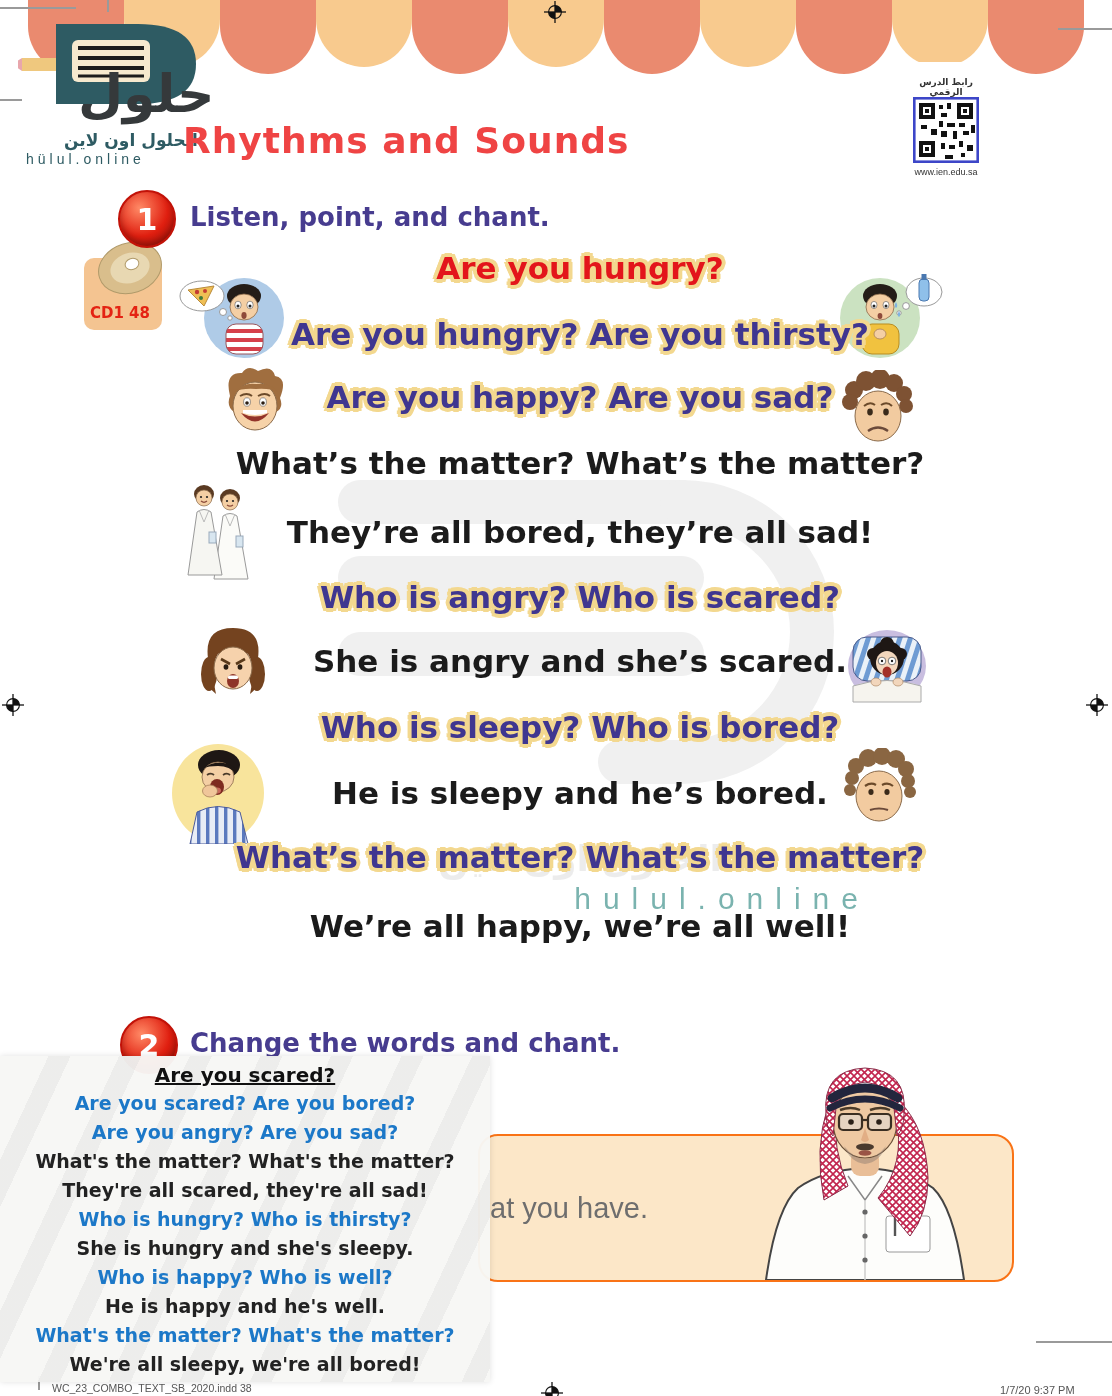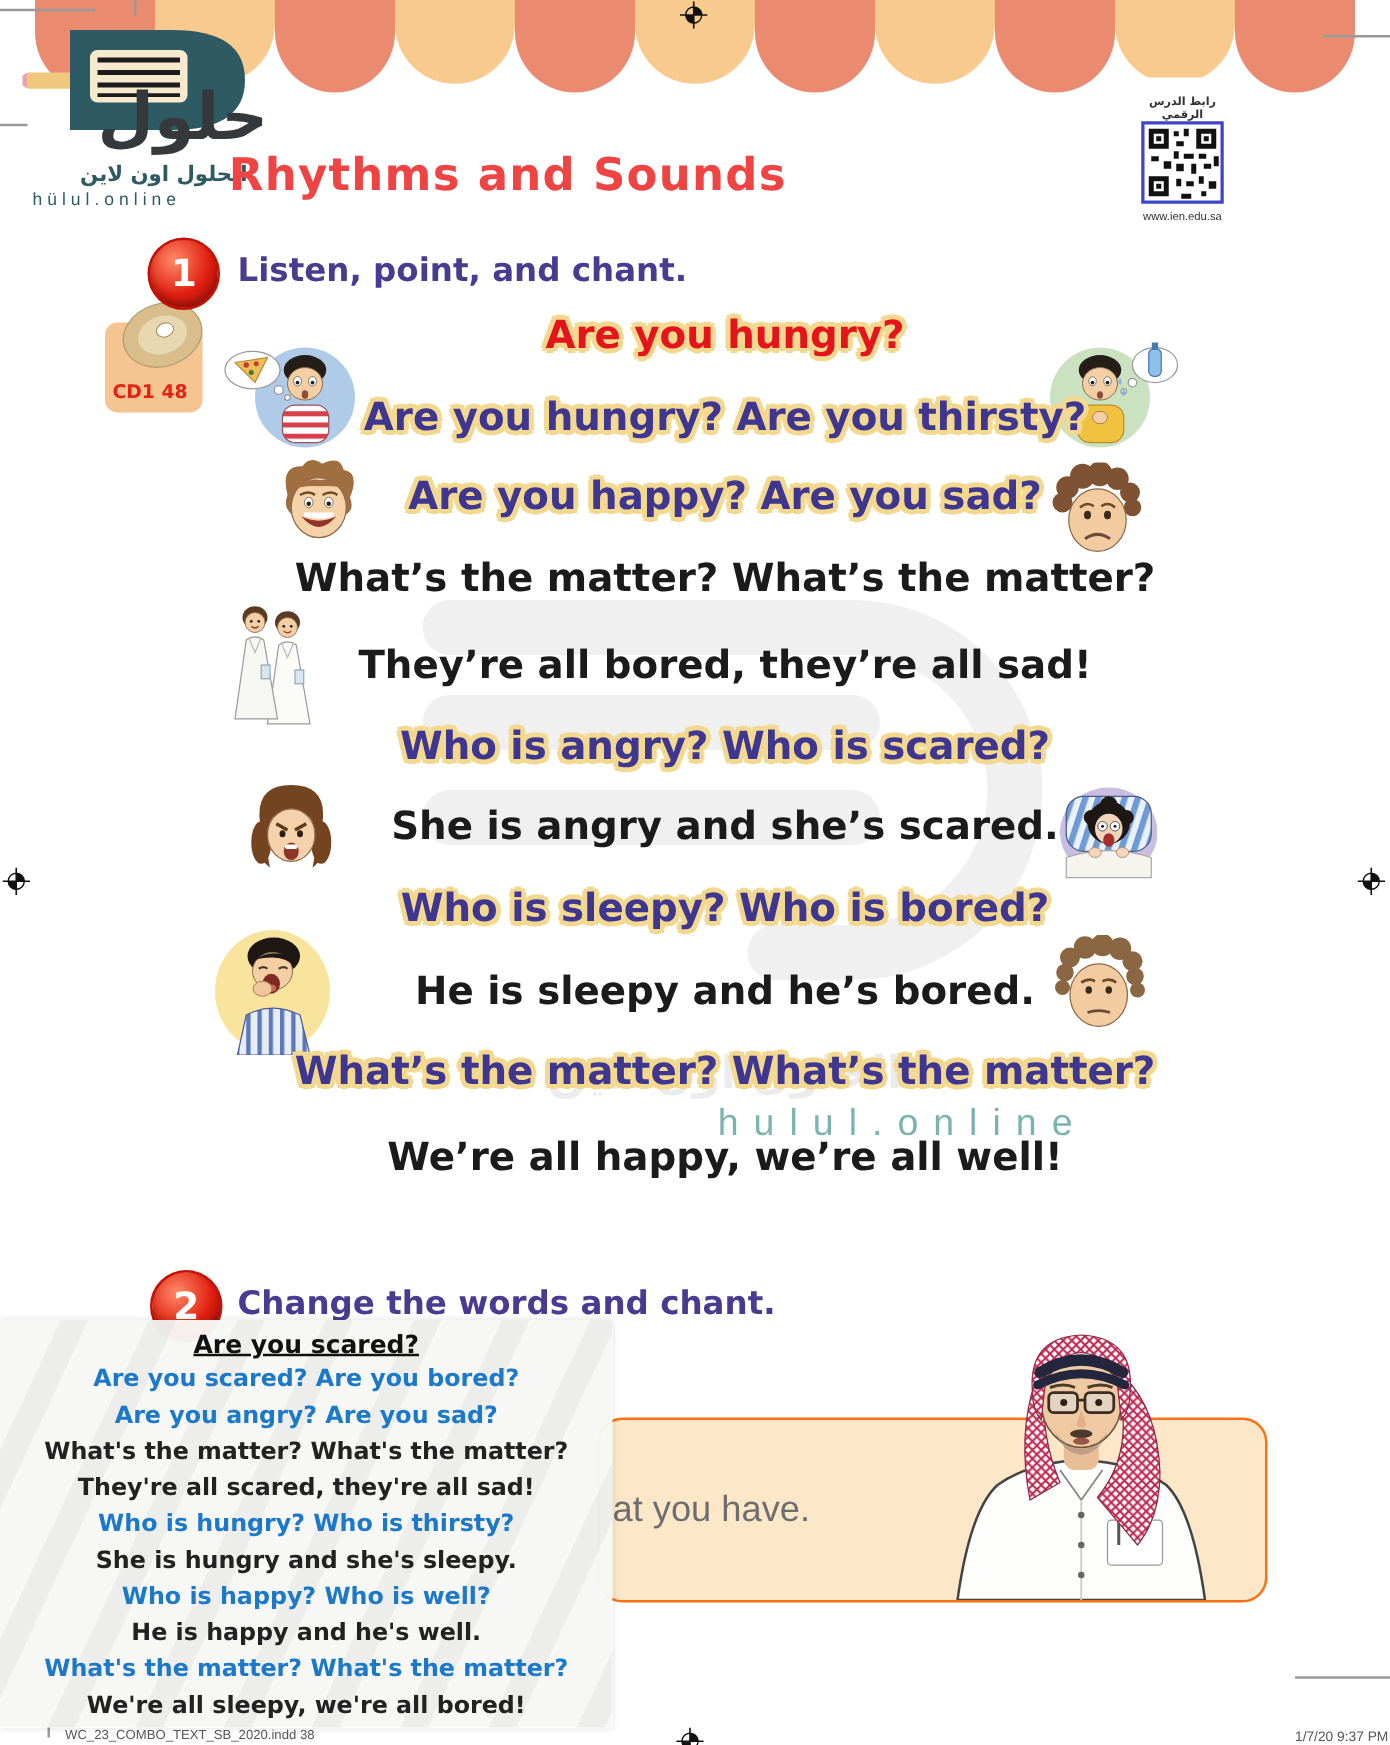--- a/index.html
+++ b/index.html
@@ -81,21 +81,21 @@
          box-shadow:0 0 6px rgba(0,0,0,.12);text-align:center;
          font-family:"DejaVu Sans",sans-serif;padding-top:6px;box-sizing:border-box;}
   .sheet .a-title{font-size:20px;font-weight:bold;color:#111;text-decoration:underline;
                   line-height:27px;}
   .sheet .a-line{font-size:19px;line-height:29px;font-weight:bold;}
   .a-blue{color:#1C78C8;}
   .a-black{color:#222;}
 
   .foot{position:absolute;z-index:8;color:#555;}
   .foot-left{left:52px;top:1382px;font-size:10.5px;}
-  .foot-right{left:1000px;top:1384px;font-size:11px;margin-left:36px;}
+  .foot-right{left:1000px;top:1384px;font-size:11px;}
 </style>
 </head>
 <body>
 
 <div class="page">
 
   <div class="awning">
     <div class="scallop salmon"></div>
     <div class="scallop peach"></div>
     <div class="scallop salmon"></div>

